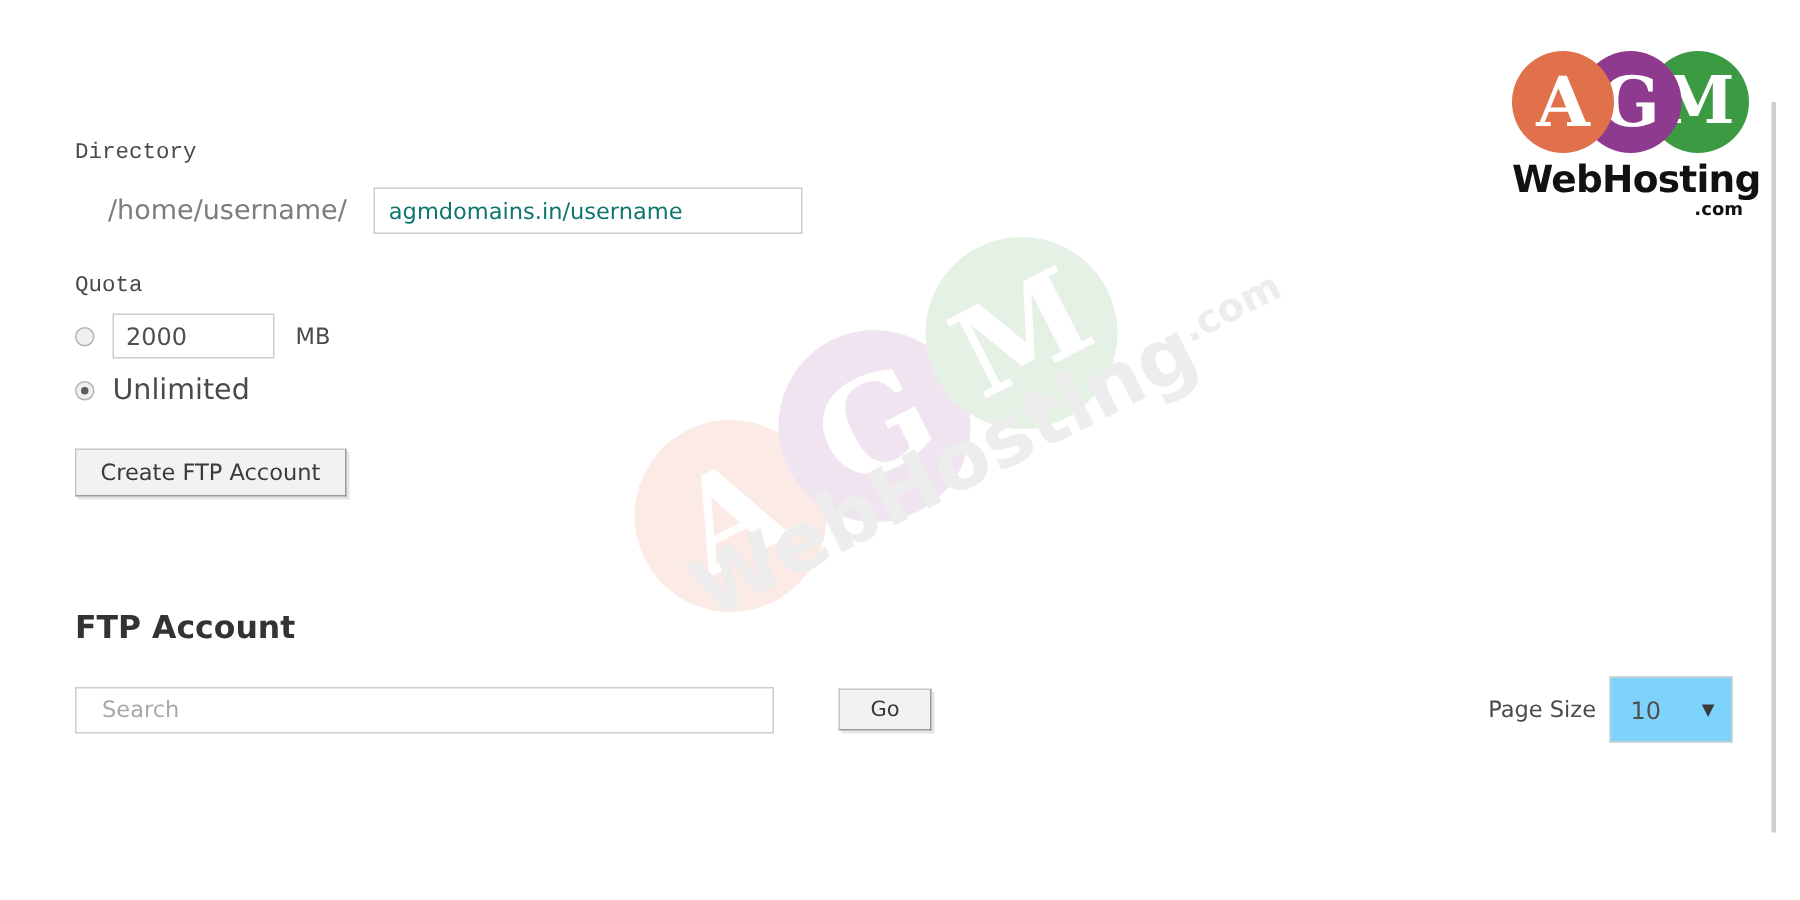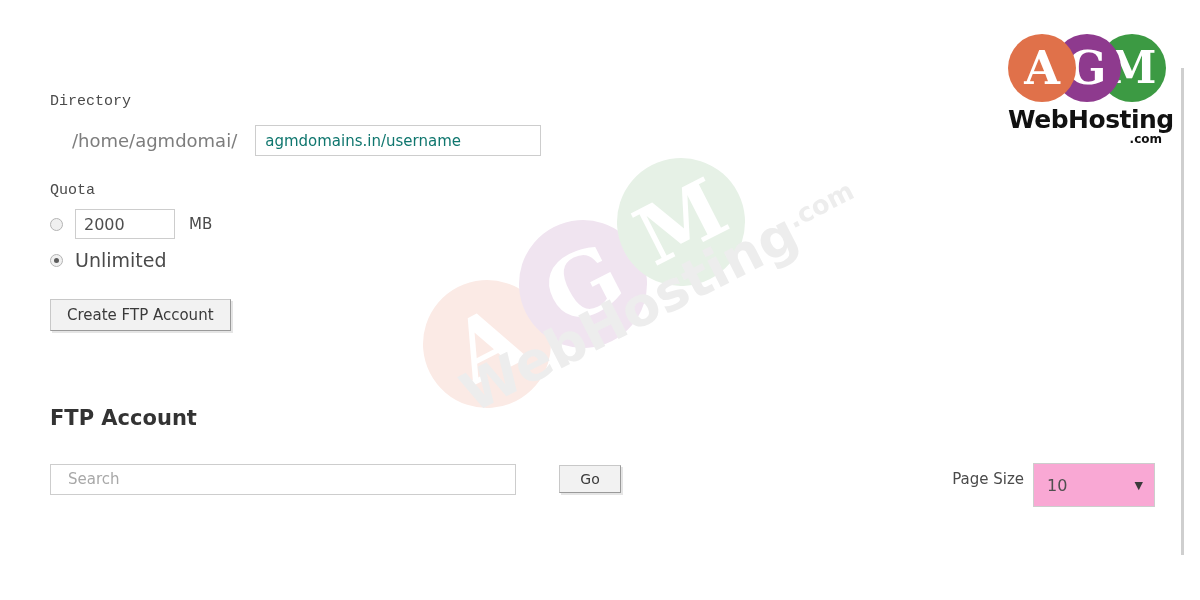--- a/index.html
+++ b/index.html
@@ -201,21 +201,21 @@
   }
   .radio.checked::after {
     content: "";
     position: absolute;
     left: 3px; top: 3px;
     width: 5px; height: 5px;
     border-radius: 50%;
     background: #5c5c5c;
   }
   .quota-input {
-    width: 100px;
+    width: 108px;
     height: 30px;
     padding: 0 8px;
     font-size: 16px;
     color: #4f4f4f;
   }
   .unit-label {
     font-size: 15px;
     color: #4a4a4a;
     margin-left: 14px;
     font-family: "DejaVu Sans", sans-serif;
@@ -291,28 +291,27 @@
     margin-left: auto;
   }
   .pagesize-label {
     font-size: 15px;
     color: #4a4a4a;
     margin-right: 9px;
     font-family: "DejaVu Sans", sans-serif;
   }
   .pagesize-select {
     position: relative;
-    width: 122px;
+    width: 82px;
     height: 44px;
     border: 1px solid #cdcdcd;
-    background: #f9a8d4;
+    background: #7dd3fc;
     display: flex;
     align-items: center;
     cursor: pointer;
-    margin-top: 12px;
   }
   .pagesize-value {
     font-size: 16px;
     color: #4f4f4f;
     padding-left: 13px;
     font-family: "DejaVu Sans", sans-serif;
   }
   .caret {
     position: absolute;
     right: 11px;
@@ -347,21 +346,21 @@
       <span class="logo-word">WebHosting</span>
       <span class="logo-dotcom">.com</span>
     </div>
   </div>
 
   <div class="form">
 
     <div class="field-label">Directory</div>
 
     <div class="dir-row">
-      <span class="dir-prefix">/home/agmdomai/</span>
+      <span class="dir-prefix">/home/username/</span>
       <input class="text-input dir-input" type="text" value="agmdomains.in/username" style="">
     </div>
 
     <div class="field-label quota-label">Quota</div>
 
     <div class="radio-row">
       <span class="radio"></span>
       <input class="text-input quota-input" type="text" value="2000" style="">
       <span class="unit-label">MB</span>
     </div>

